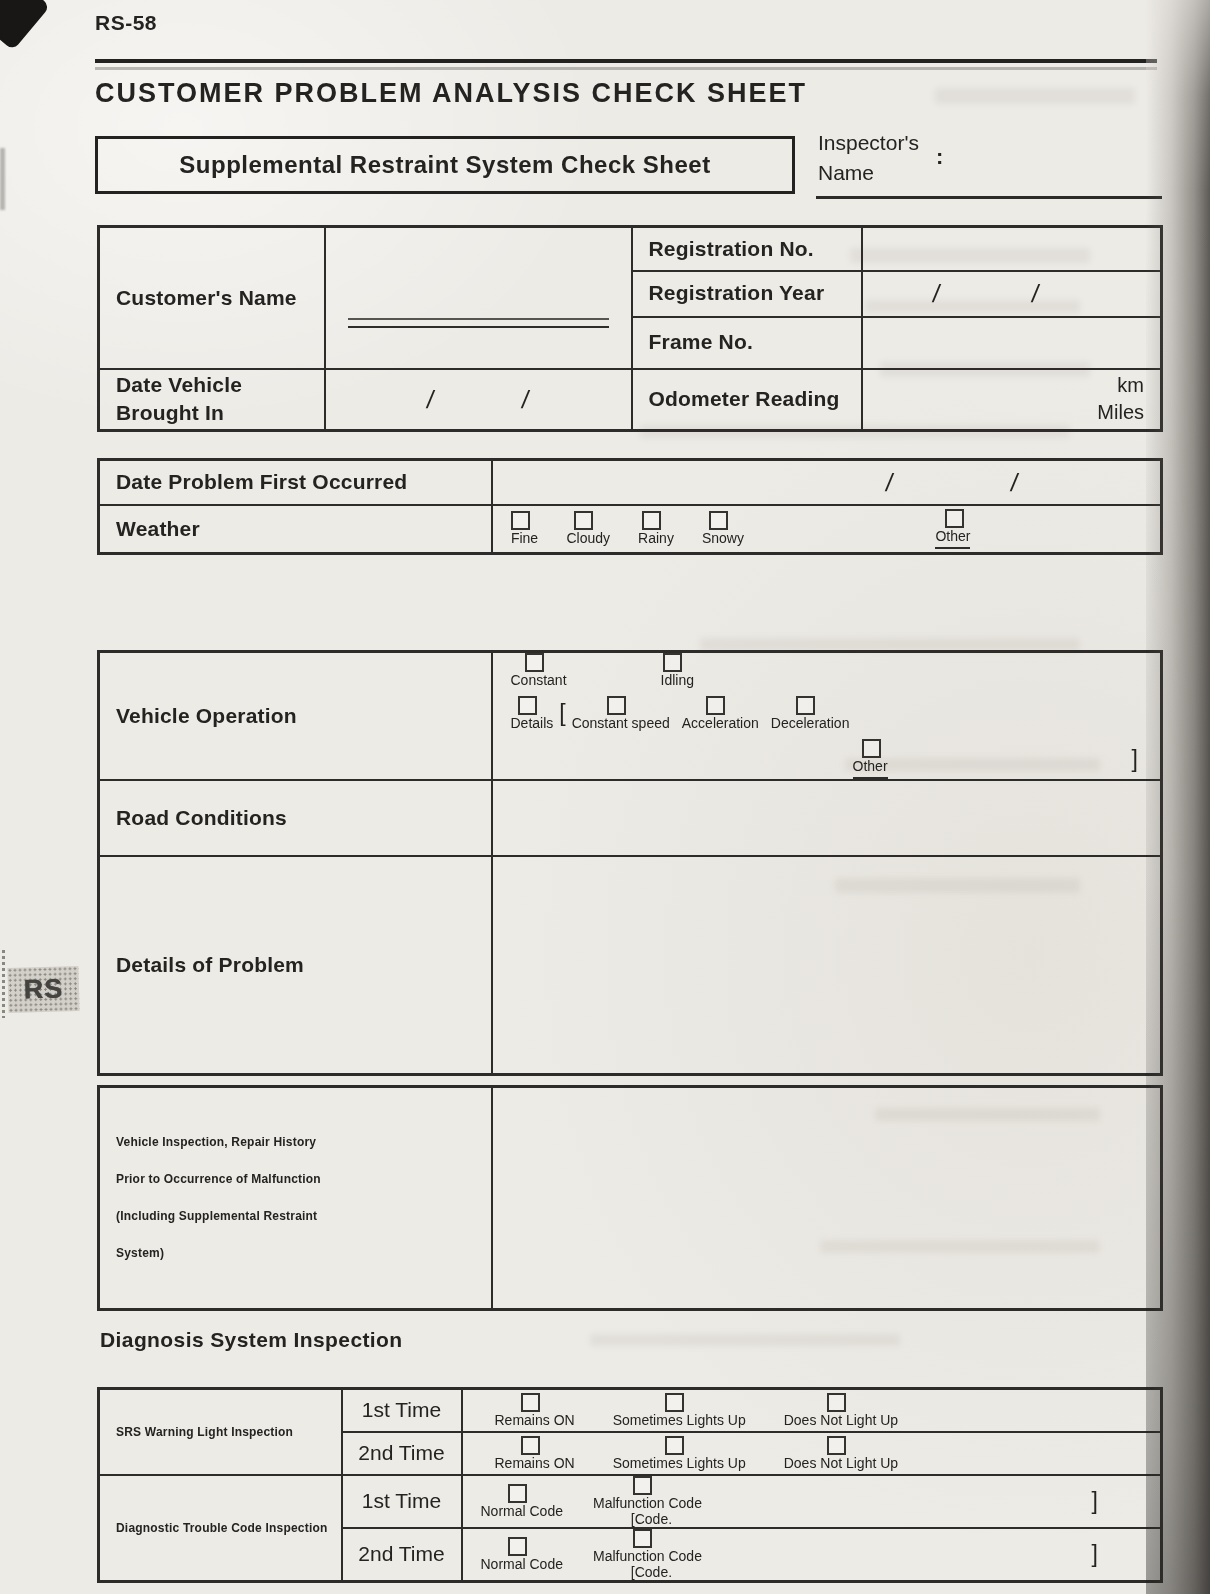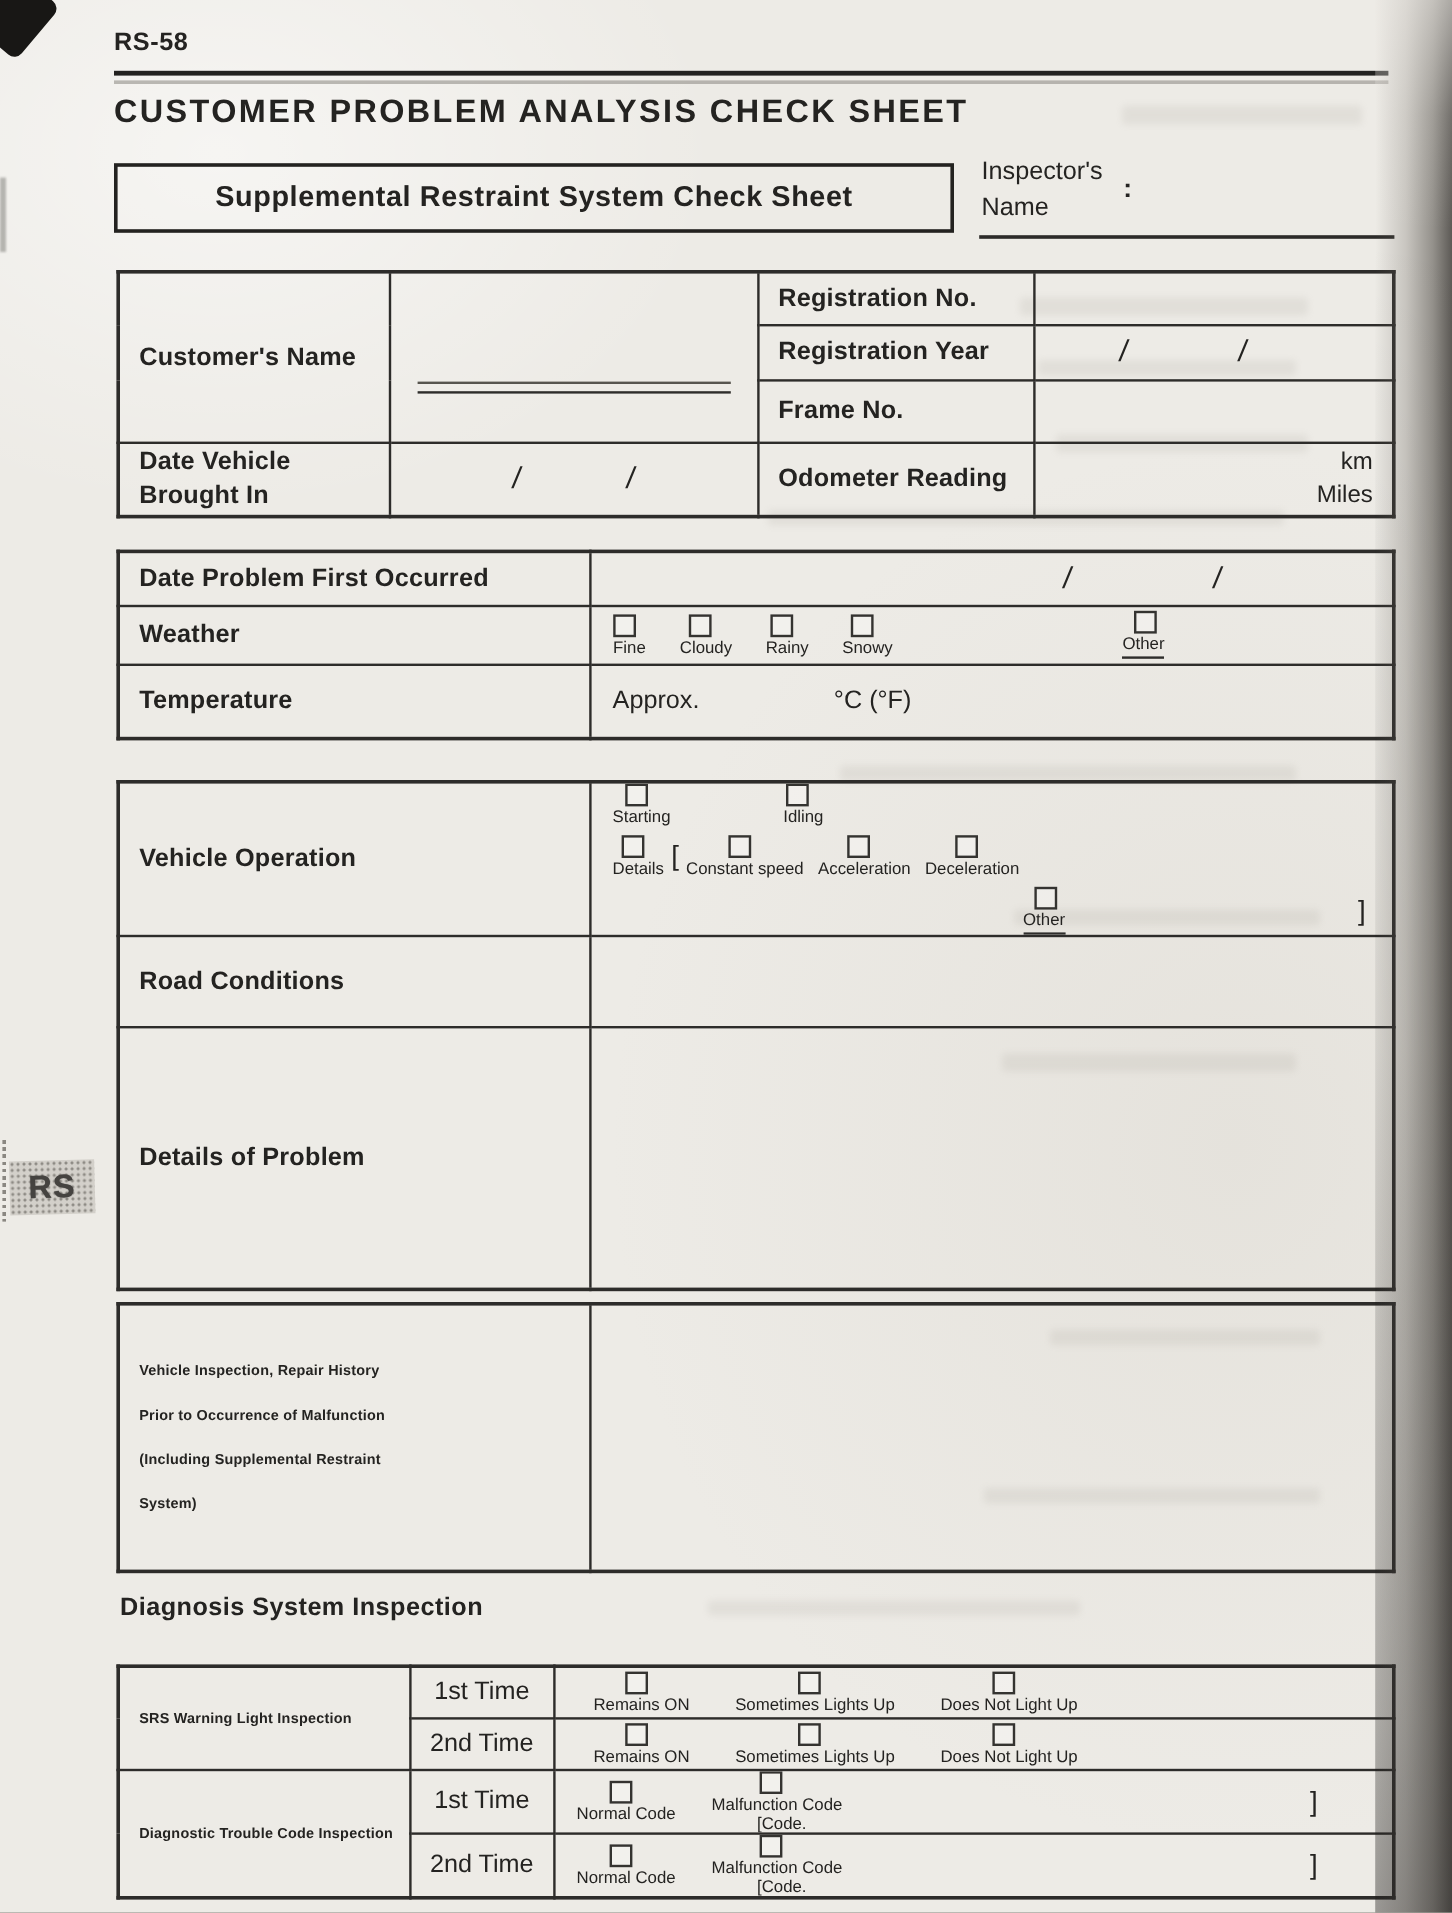--- a/index.html
+++ b/index.html
@@ -6,21 +6,21 @@
   .page{
     position:relative; width:1210px; height:1594px; overflow:hidden;
     background:#edebe6;
     background-image:
       radial-gradient(ellipse 700px 500px at 15% 8%, rgba(255,255,255,0.5), rgba(255,255,255,0) 60%),
       radial-gradient(ellipse 800px 900px at 85% 60%, rgba(205,200,190,0.25), rgba(205,200,190,0) 65%);
     font-family:"Liberation Sans", sans-serif; color:#242321;
   }
   .abs{position:absolute;}
   
-  .page-code{left:95px; top:24px; font-size:21px; font-weight:700; letter-spacing:0.5px;}
+  .page-code{left:95px; top:11px; font-size:21px; font-weight:700; letter-spacing:0.5px;}
   .section-title{left:200px; top:31px; width:900px; text-align:center;
     font-size:22px; font-weight:700; letter-spacing:0.6px;}
   .rule-dark{left:95px; top:59px; width:1062px; height:4px; background:#232220;}
   .rule-light{left:95px; top:67px; width:1062px; height:3px; background:#8a8781; opacity:0.55; filter:blur(0.6px);}
   .main-title{left:95px; top:78px; font-size:27px; font-weight:700; letter-spacing:2px;}
   .sheet-box{left:95px; top:136px; width:694px; height:52px; border:3px solid #232220;
     display:flex; align-items:center; justify-content:center;
     font-size:24px; font-weight:700; letter-spacing:0.5px;}
   .inspector{left:818px; top:128px; width:132px; font-size:21px; line-height:30px;}
   .inspector-colon{left:936px; top:144px; font-size:22px; font-weight:700;}
@@ -198,46 +198,37 @@
               </span>
           <span class="opt opt-other">
                 <span class="cb"></span>
                 <span class="uwrap">
                   <span>Other</span>
                 </span>
               </span>
         </div>
       </td>
     </tr>
-    <tr style="height:62px">
-      <td class="lbl">Temperature</td>
-      <td>
-        <div class="temp">
-          <span>Approx.</span>
-          <span class="temp-unit">°C (°F)</span>
-        </div>
-      </td>
-    </tr>
   </tbody>
     </table>
 
   <table class="tbl" style="left:97px; top:650px; width:1066px;">
     <colgroup>
         <col style="width:393px">
         <col>
       </colgroup>
     <tbody>
         <tr style="height:100px">
       <td class="lbl">Vehicle Operation</td>
       <td>
         <div class="opcell">
           <div class="op-line">
             <span class="opt">
                   <span class="cb"></span>
-                  <span>Starting</span>
+                  <span>Constant</span>
                 </span>
             <span class="op-gap"></span>
             <span class="opt">
                   <span class="cb"></span>
                   <span>Idling</span>
                 </span>
           </div>
           <div class="op-line">
             <span class="opt">
                   <span class="cb"></span>

